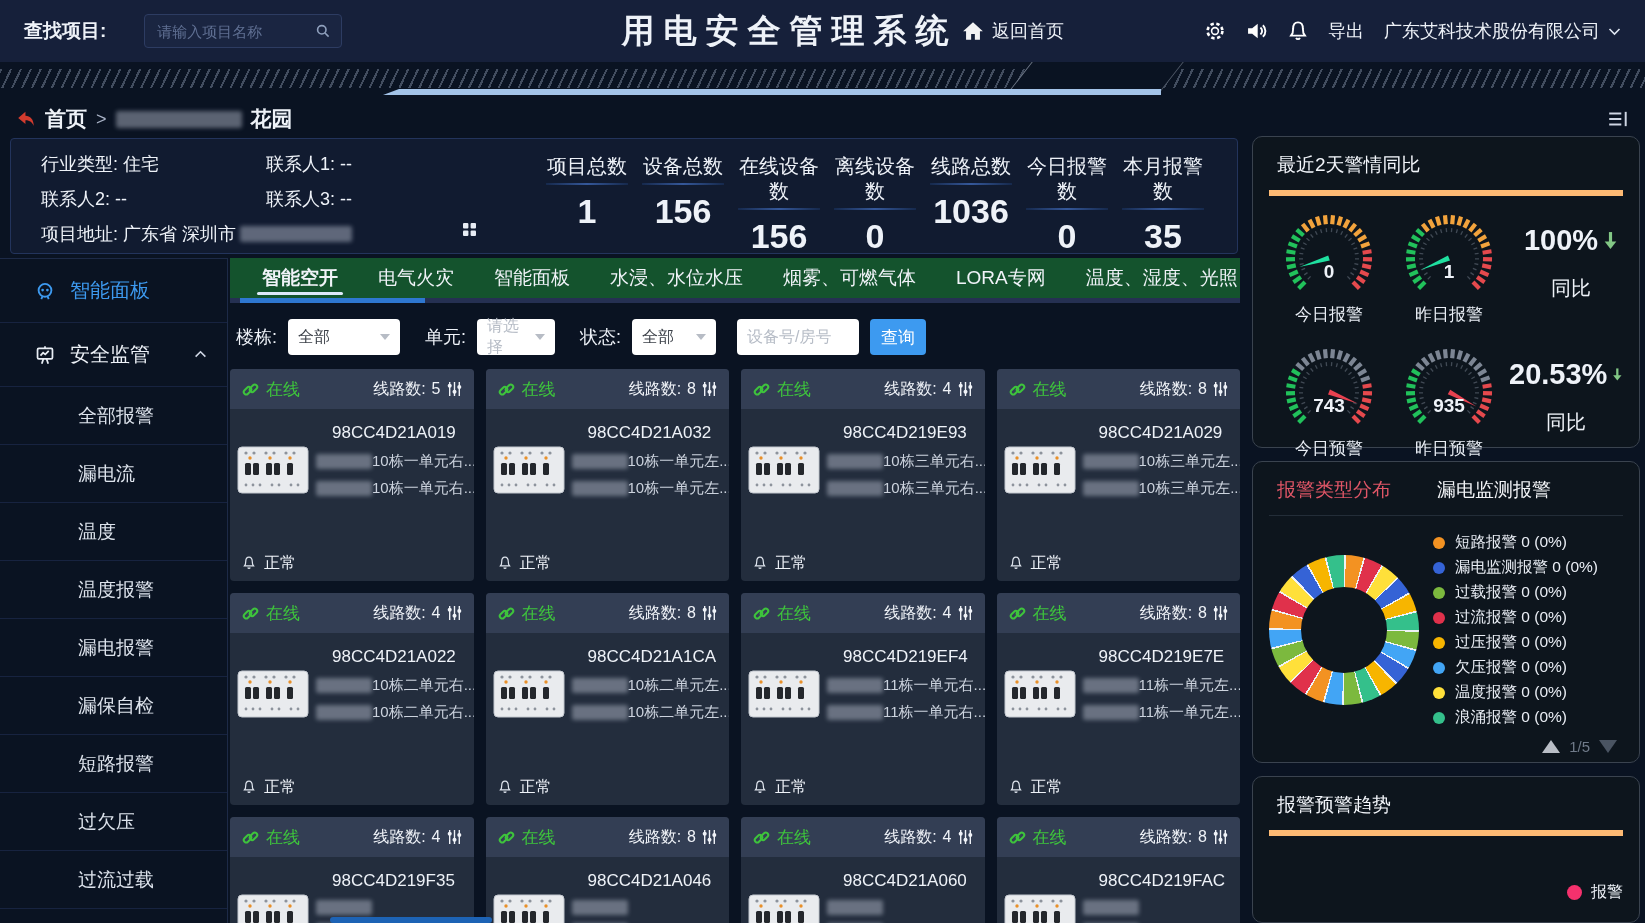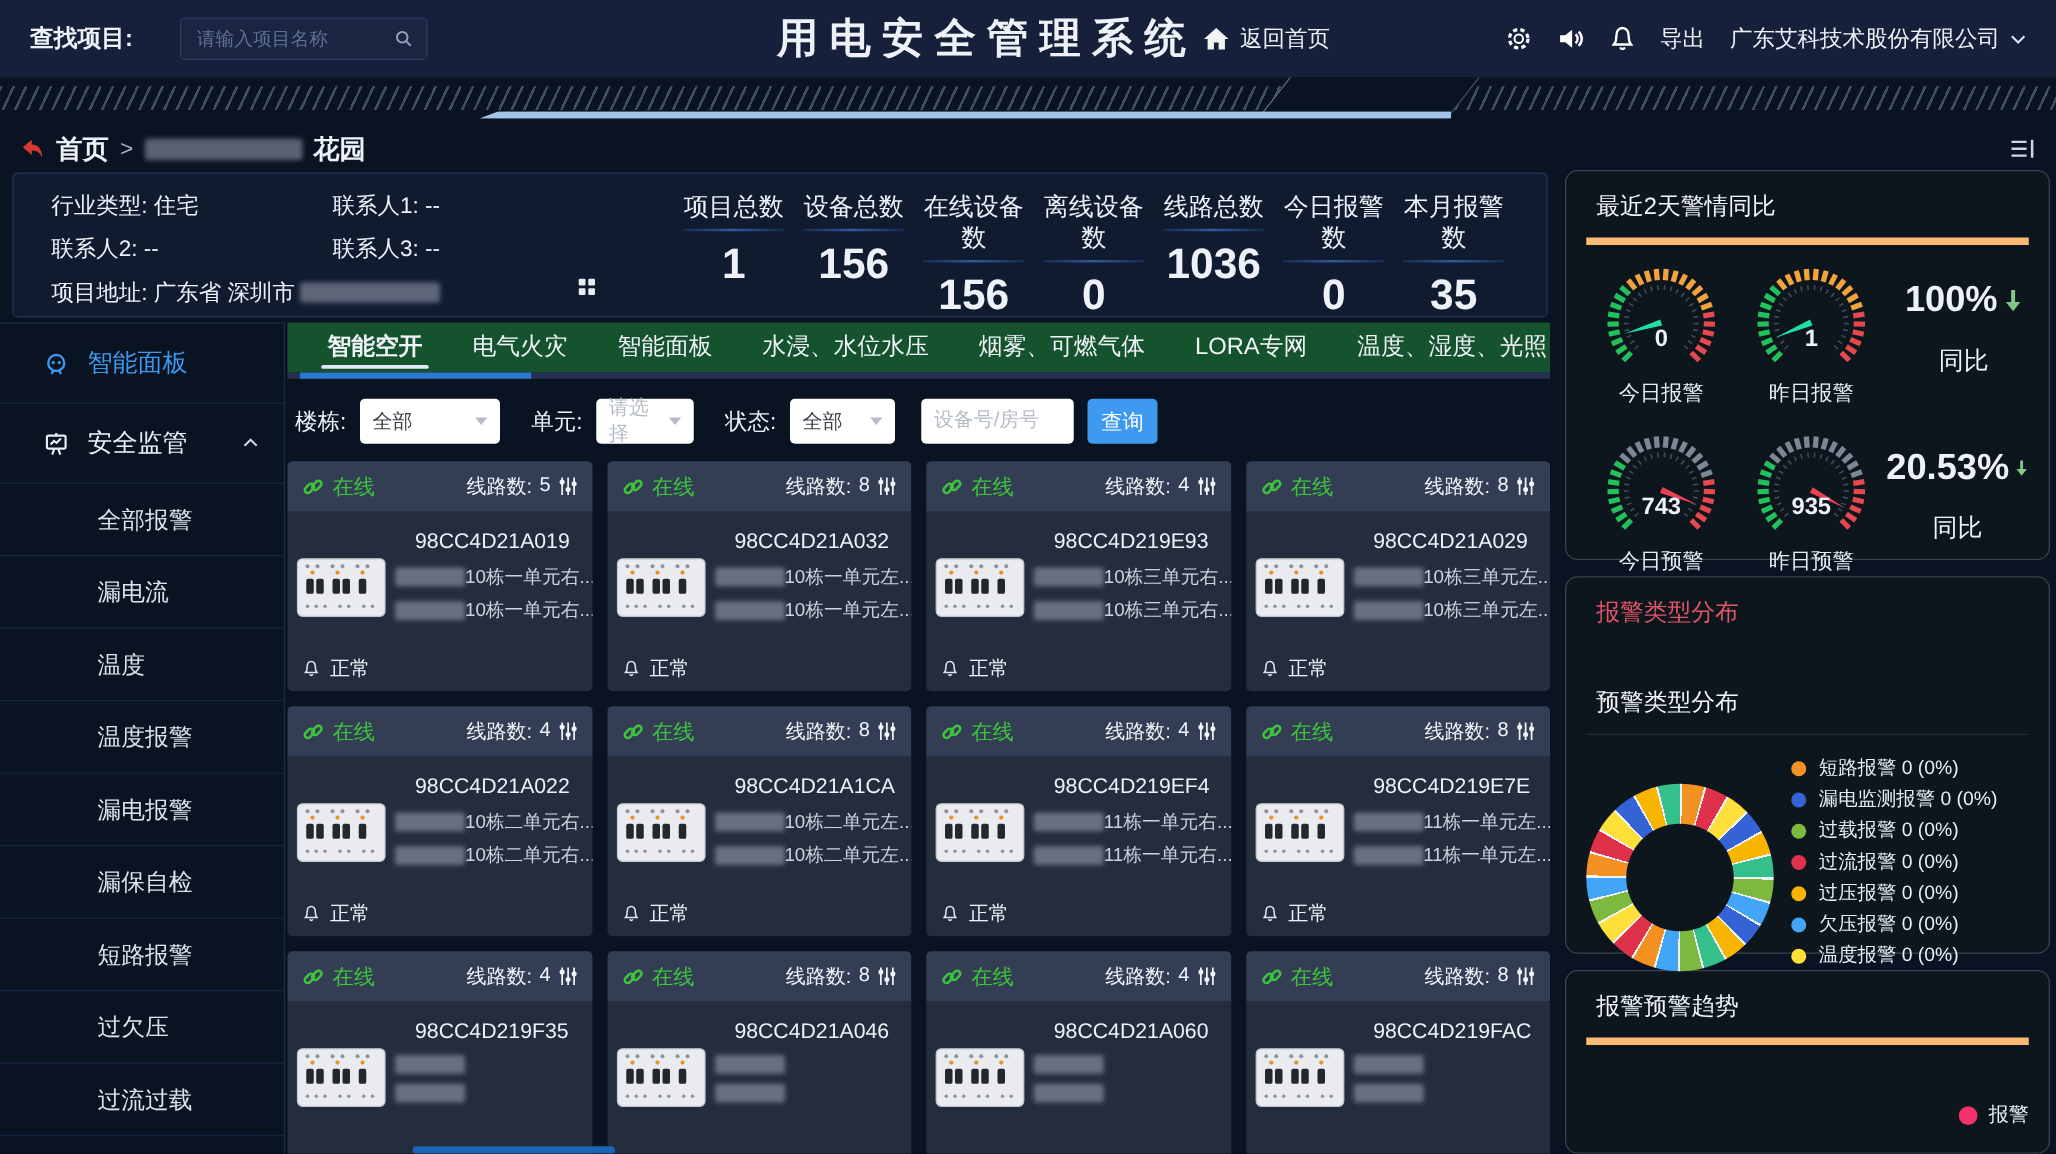--- a/index.html
+++ b/index.html
@@ -74,21 +74,21 @@
   .sel .caret{width:0;height:0;border-left:5px solid transparent;border-right:5px solid transparent;border-top:6px solid #b7bcc5;margin-left:8px;}
   .sel.w1{width:112px;margin-right:14px;}
   .sel.w2{width:78px;margin-right:14px;}
   .sel.w3{width:84px;margin-right:10px;}
   .ftext{width:122px;height:36px;border:0;border-radius:4px;padding:0 10px;font-size:16px;box-sizing:border-box;outline:0;background:#fff;color:#333;font-family:inherit;}
   .ftext::placeholder{color:#b6bcc6;}
   .fbtn{width:56px;height:36px;border:0;border-radius:4px;background:#3d9af0;color:#fff;font-size:17px;cursor:pointer;font-family:inherit;}
 
   
   .cards{display:grid;grid-template-columns:repeat(4,1fr);gap:12px;margin-top:4px;}
-  .card{background:#232d3d;border-radius:4px;overflow:hidden;height:184px;display:flex;flex-direction:column;cursor:pointer;}
+  .card{background:#232d3d;border-radius:4px;overflow:hidden;height:212px;display:flex;flex-direction:column;cursor:pointer;}
   .card-hd{height:40px;background:#333e54;display:flex;align-items:center;padding:0 12px;flex:none;}
   .online{color:#3ec43c;display:flex;align-items:center;gap:7px;font-size:17px;}
   .lines{margin-left:auto;display:flex;align-items:center;gap:6px;font-size:16px;color:#f0f3f8;}
   .card-bd{flex:1;display:flex;padding:4px 8px 0 6px;gap:6px;}
   .breaker{margin-top:30px;flex:none;}
   .card-info{flex:1;min-width:0;}
   .cid{font-size:17px;margin:10px 0 9px 16px;white-space:nowrap;}
   .locline{display:flex;align-items:center;margin-top:8px;font-size:15px;color:#ccd3de;white-space:nowrap;}
   .loc-blur{width:56px;height:15px;flex:none;}
   .card-ft{height:36px;display:flex;align-items:center;gap:8px;padding:0 12px;font-size:16px;flex:none;}
@@ -98,21 +98,21 @@
   .rp{background:#0d151d;border:1px solid #3a434f;border-radius:10px;padding:0 16px;box-sizing:border-box;flex:none;}
   .rp h3{font-size:19px;font-weight:400;margin:0;padding:15px 8px 12px;border-bottom:6px solid #fdba74;color:#f2f5fa;}
   .grow{display:flex;align-items:flex-start;padding:12px 0 0;height:134px;box-sizing:border-box;}
   .gauge{width:120px;height:122px;position:relative;flex:none;}
   .gauge svg{width:110px;height:92px;margin:0 auto;}
   .gval{position:absolute;top:53px;left:0;right:0;text-align:center;font-size:19px;font-weight:700;}
   .glab{position:absolute;top:95px;left:-8px;right:-8px;text-align:center;font-size:17px;color:#e8edf4;}
   .cmp{margin-left:auto;margin-top:16px;text-align:center;min-width:104px;}
   .pct{font-size:29px;font-weight:700;display:flex;align-items:center;justify-content:center;gap:5px;white-space:nowrap;}
   .cmpl{font-size:20px;margin-top:18px;}
-  .dtabs{display:flex;gap:46px;padding:15px 8px 12px;border-bottom:1px solid #232d38;font-size:19px;flex-direction:column;}
+  .dtabs{display:flex;gap:46px;padding:15px 8px 12px;border-bottom:1px solid #232d38;font-size:19px;}
   .dtab-alarm{color:#e05667;cursor:pointer;}
   .dtab-warn{color:#f2f4f7;cursor:pointer;}
   .dbody{display:flex;align-items:center;padding-top:14px;}
   .donut{width:150px;height:150px;border-radius:50%;position:relative;flex:none;}
   .donut .hole{position:absolute;left:50%;top:50%;width:86px;height:86px;border-radius:50%;background:#0d151d;transform:translate(-50%,-50%);}
   .dlegend{margin-left:14px;flex:1;}
   .leg{display:flex;align-items:center;gap:10px;height:25px;font-size:15.5px;color:#eaeef5;white-space:nowrap;}
   .dot{width:12px;height:12px;border-radius:50%;flex:none;}
   .pager{display:flex;justify-content:flex-end;align-items:center;gap:9px;padding:8px 6px 0;}
   .tri-up{width:0;height:0;border-left:9px solid transparent;border-right:9px solid transparent;border-bottom:13px solid #b9bec6;cursor:pointer;}
@@ -1578,21 +1578,21 @@
               </svg>
             </div>
           <div class="cmpl">同比</div>
         </div>
       </div>
     </section>
 
     <section class="rp" style="height:302px;">
       <div class="dtabs">
         <span class="dtab-alarm">报警类型分布</span>
-        <span class="dtab-warn">预警类型分布</span>
+        <span class="dtab-warn">漏电监测报警</span>
       </div>
       <div class="dbody">
         <div class="donut" id="donut" style="background: conic-gradient(rgb(238, 242, 246) 0deg, rgb(238, 242, 246) 1.4deg, rgb(243, 146, 34) 1.4deg, rgb(243, 146, 34) 15deg, rgb(238, 242, 246) 15deg, rgb(238, 242, 246) 16.4deg, rgb(224, 49, 75) 16.4deg, rgb(224, 49, 75) 30deg, rgb(238, 242, 246) 30deg, rgb(238, 242, 246) 31.4deg, rgb(255, 224, 58) 31.4deg, rgb(255, 224, 58) 45deg, rgb(238, 242, 246) 45deg, rgb(238, 242, 246) 46.4deg, rgb(53, 99, 214) 46.4deg, rgb(53, 99, 214) 60deg, rgb(238, 242, 246) 60deg, rgb(238, 242, 246) 61.4deg, rgb(247, 181, 0) 61.4deg, rgb(247, 181, 0) 75deg, rgb(238, 242, 246) 75deg, rgb(238, 242, 246) 76.4deg, rgb(52, 192, 139) 76.4deg, rgb(52, 192, 139) 90deg, rgb(238, 242, 246) 90deg, rgb(238, 242, 246) 91.4deg, rgb(124, 185, 62) 91.4deg, rgb(124, 185, 62) 105deg, rgb(238, 242, 246) 105deg, rgb(238, 242, 246) 106.4deg, rgb(66, 165, 245) 106.4deg, rgb(66, 165, 245) 120deg, rgb(238, 242, 246) 120deg, rgb(238, 242, 246) 121.4deg, rgb(53, 99, 214) 121.4deg, rgb(53, 99, 214) 135deg, rgb(238, 242, 246) 135deg, rgb(238, 242, 246) 136.4deg, rgb(247, 181, 0) 136.4deg, rgb(247, 181, 0) 150deg, rgb(238, 242, 246) 150deg, rgb(238, 242, 246) 151.4deg, rgb(52, 192, 139) 151.4deg, rgb(52, 192, 139) 165deg, rgb(238, 242, 246) 165deg, rgb(238, 242, 246) 166.4deg, rgb(124, 185, 62) 166.4deg, rgb(124, 185, 62) 180deg, rgb(238, 242, 246) 180deg, rgb(238, 242, 246) 181.4deg, rgb(66, 165, 245) 181.4deg, rgb(66, 165, 245) 195deg, rgb(238, 242, 246) 195deg, rgb(238, 242, 246) 196.4deg, rgb(243, 146, 34) 196.4deg, rgb(243, 146, 34) 210deg, rgb(238, 242, 246) 210deg, rgb(238, 242, 246) 211.4deg, rgb(224, 49, 75) 211.4deg, rgb(224, 49, 75) 225deg, rgb(238, 242, 246) 225deg, rgb(238, 242, 246) 226.4deg, rgb(255, 224, 58) 226.4deg, rgb(255, 224, 58) 240deg, rgb(238, 242, 246) 240deg, rgb(238, 242, 246) 241.4deg, rgb(124, 185, 62) 241.4deg, rgb(124, 185, 62) 255deg, rgb(238, 242, 246) 255deg, rgb(238, 242, 246) 256.4deg, rgb(66, 165, 245) 256.4deg, rgb(66, 165, 245) 270deg, rgb(238, 242, 246) 270deg, rgb(238, 242, 246) 271.4deg, rgb(243, 146, 34) 271.4deg, rgb(243, 146, 34) 285deg, rgb(238, 242, 246) 285deg, rgb(238, 242, 246) 286.4deg, rgb(224, 49, 75) 286.4deg, rgb(224, 49, 75) 300deg, rgb(238, 242, 246) 300deg, rgb(238, 242, 246) 301.4deg, rgb(255, 224, 58) 301.4deg, rgb(255, 224, 58) 315deg, rgb(238, 242, 246) 315deg, rgb(238, 242, 246) 316.4deg, rgb(53, 99, 214) 316.4deg, rgb(53, 99, 214) 330deg, rgb(238, 242, 246) 330deg, rgb(238, 242, 246) 331.4deg, rgb(247, 181, 0) 331.4deg, rgb(247, 181, 0) 345deg, rgb(238, 242, 246) 345deg, rgb(238, 242, 246) 346.4deg, rgb(52, 192, 139) 346.4deg, rgb(52, 192, 139) 360deg);">
             <div class="hole"></div>
           </div>
         <div class="dlegend">
           <div class="leg">
               <span class="dot" style="background: rgb(243, 146, 34);"></span>
               <span>短路报警 0 (0%)</span>
             </div>

